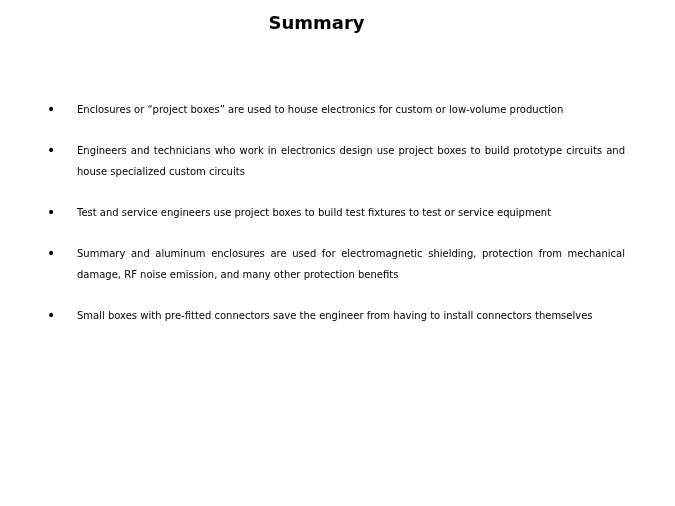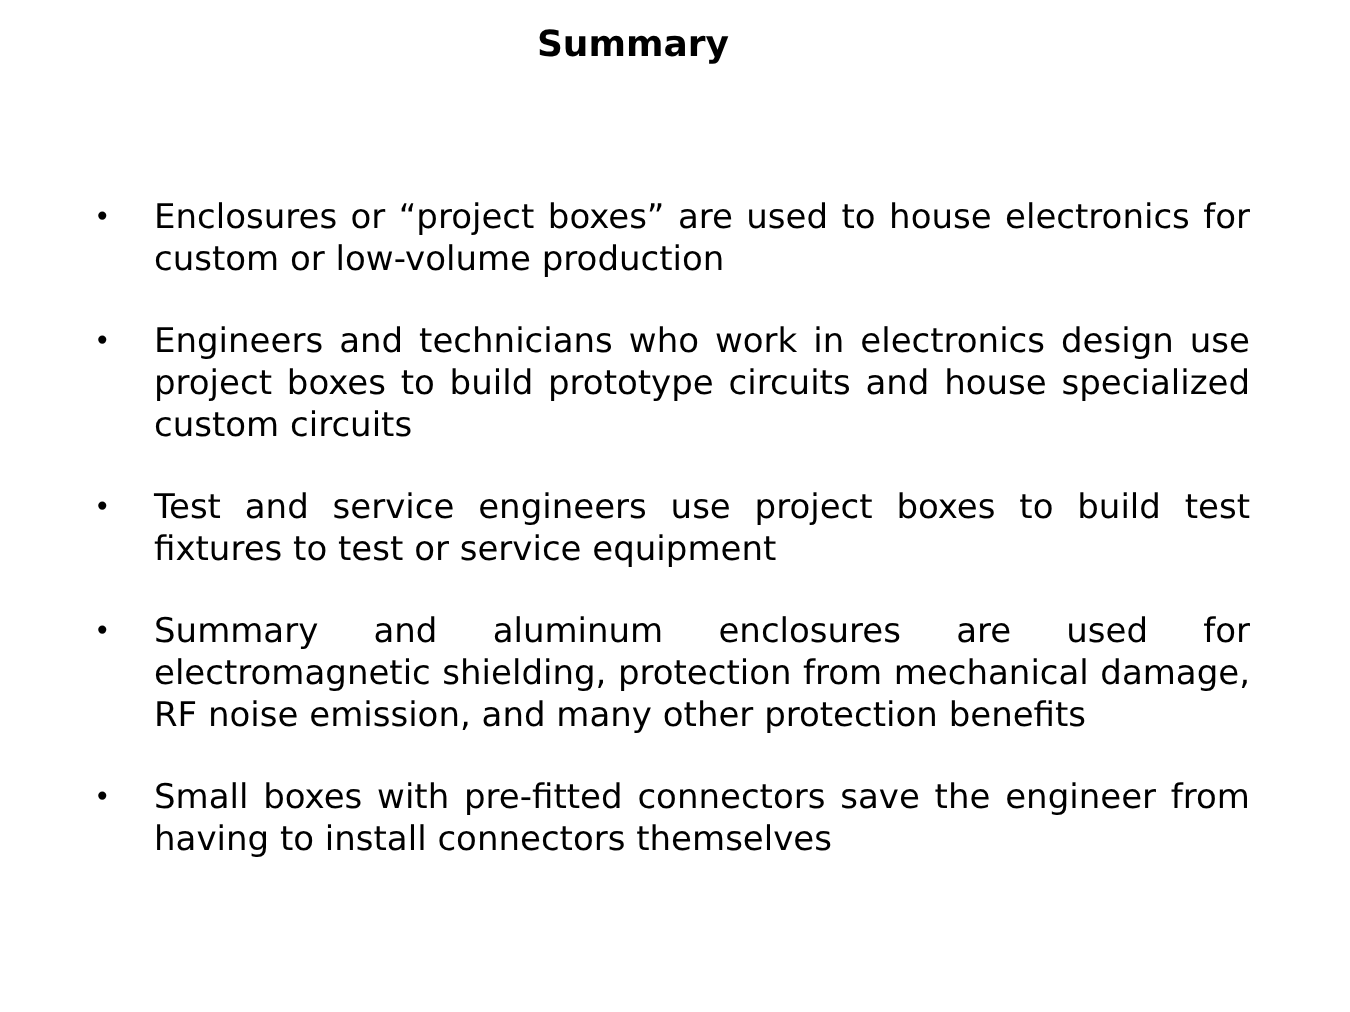--- a/index.html
+++ b/index.html
@@ -39,21 +39,21 @@
     .bullet-marker {
       flex: 0 0 30px;
       width: 30px;
       font-size: 14px;
       line-height: 21px;
       color: #000000;
     }
     .bullet-text {
       flex: 0 0 548px;
       width: 548px;
-      font-size: 17px;
+      font-size: 10px;
       line-height: 21px;
       text-align: justify;
       color: #000000;
     }
   </style>
 </head>
 <body>
 
 <div class="slide">
   <div class="slide-title">Summary</div>

